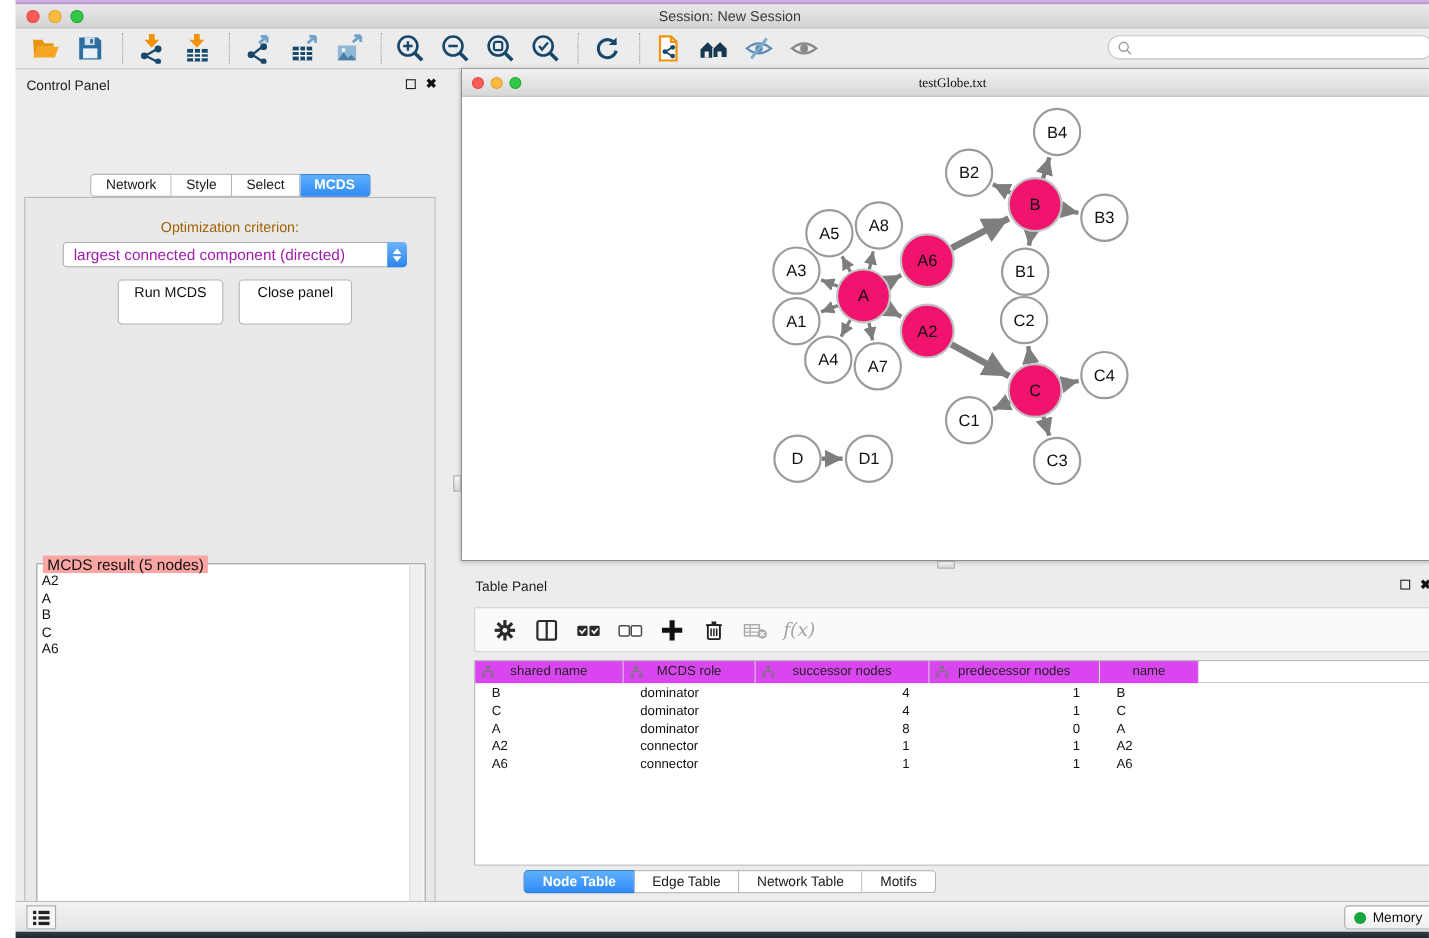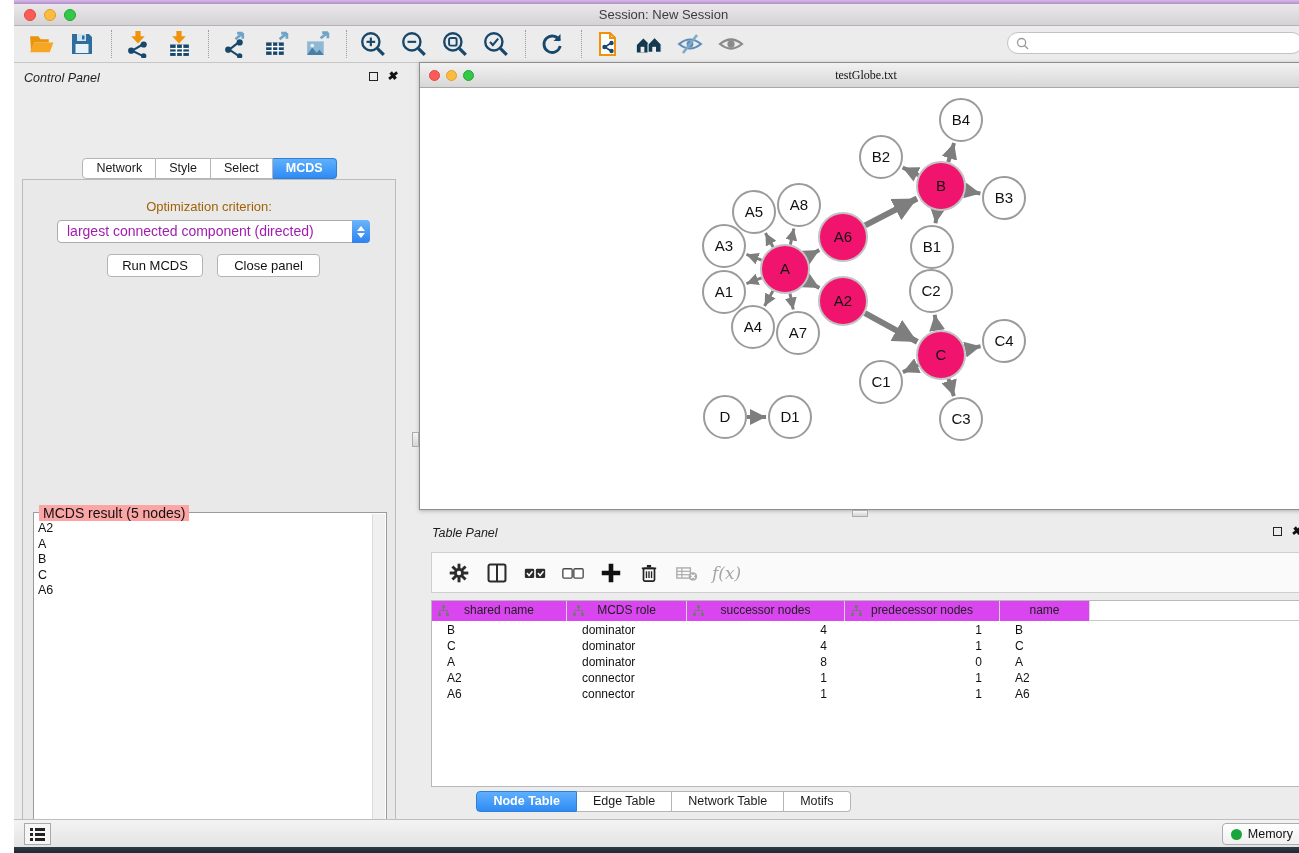--- a/index.html
+++ b/index.html
@@ -28,21 +28,21 @@
   #toolbar { position:absolute; left:0; top:26px; width:100%; height:37px;
     background:#ECECEC; border-bottom:1px solid #C6C6C6; display:flex; align-items:center; padding-left:13px; }
   .tb-btn { width:28px; height:28px; margin-right:13px; display:flex; align-items:center; justify-content:center; }
   .tb-sep { height:28px; border-left:1px dotted #9A9A9A; margin:0 12px 0 2px; }
   #search-wrap { position:absolute; right:10px; top:6px; width:296px; height:22px;
     background:#fff; border:1px solid #C3C3C3; border-radius:11px; display:flex; align-items:center; padding-left:8px; }
   #search-wrap input { border:none; outline:none; flex:1; font-size:12px; background:transparent; margin-left:6px; }
 
   
   #control-panel { position:absolute; left:0; top:63px; width:391px; height:757px; }
-  .panel-header { position:relative; height:30px;font-style:italic; }
+  .panel-header { position:relative; height:30px; }
   .panel-header .ph-title { position:absolute; left:10px; top:8px; font-size:12.5px; color:#1E1E1E; }
   .ph-icons { position:absolute; right:8px; top:8px; display:flex; gap:9px; align-items:center; }
   .float-box { width:9px; height:9px; border:1.5px solid #222; display:inline-block; }
   .close-x { font-size:12px; font-weight:bold; color:#111; line-height:10px; }
 
   .seg-tabs { position:absolute; left:0; width:100%; display:flex; justify-content:center; }
   #control-tabs { top:95px; }
   .seg-tab { height:21px; padding:0 13px; background:#fff; border:1px solid #B5B5B5; border-left:none;
     font-size:12.5px; line-height:19px; color:#1A1A1A; }
   .seg-tab:first-child { border-left:1px solid #B5B5B5; border-radius:4px 0 0 4px; }
@@ -51,21 +51,21 @@
 
   #cp-body { position:absolute; left:8px; top:116px; width:374px; height:686px;
     background:#E9E9E9; border:1px solid #BBBBBB; }
   #opt-label { position:absolute; left:0; width:100%; top:19px; text-align:center; font-size:13px; color:#a16207; }
   #criterion { position:absolute; left:34px; top:40px; width:313px; height:23px; background:#fff;
     border:1px solid #ABABAB; border-radius:4px; font-size:14px; line-height:21px; padding-left:9px; color:#a21caf; }
   #criterion .stepper { position:absolute; right:-1px; top:-1px; width:18px; height:23px; border-radius:0 4px 4px 0;
     background:linear-gradient(#6CB5F9,#2D83EE); display:flex; flex-direction:column; align-items:center; justify-content:center; gap:2px; }
   .tri-up { width:0;height:0;border-left:4px solid transparent;border-right:4px solid transparent;border-bottom:5px solid #fff; }
   .tri-down { width:0;height:0;border-left:4px solid transparent;border-right:4px solid transparent;border-top:5px solid #fff; }
-  .cp-btn { position:absolute; top:74px; height:23px; background:#fff; border:1px solid #B4B4B4;
+  .cp-btn { position:absolute; top:74px; height:41px; background:#fff; border:1px solid #B4B4B4;
     border-radius:4px; font-size:13px; color:#111; text-align:center; line-height:21px; }
   #run-btn { left:84px; width:96px; }
   #closep-btn { left:194px; width:103px; }
 
   #mcds-box { position:absolute; left:10px; top:332px; width:354px; height:342px; border:1px solid #9B9B9B; background:#fff; }
   #mcds-legend { position:absolute; left:5px; top:-8px; background:#fca5a5; padding:0 4px; font-size:14px; color:#111; }
   #mcds-list { position:absolute; left:2px; top:8px; right:15px; bottom:2px; overflow:hidden; }
   .mcds-item { font-size:12.5px; line-height:15.5px; padding-left:2px; color:#111; }
   #mcds-scroll { position:absolute; right:1px; top:1px; width:13px; bottom:1px; background:#F0F0F0; border-left:1px solid #DCDCDC; }
 

